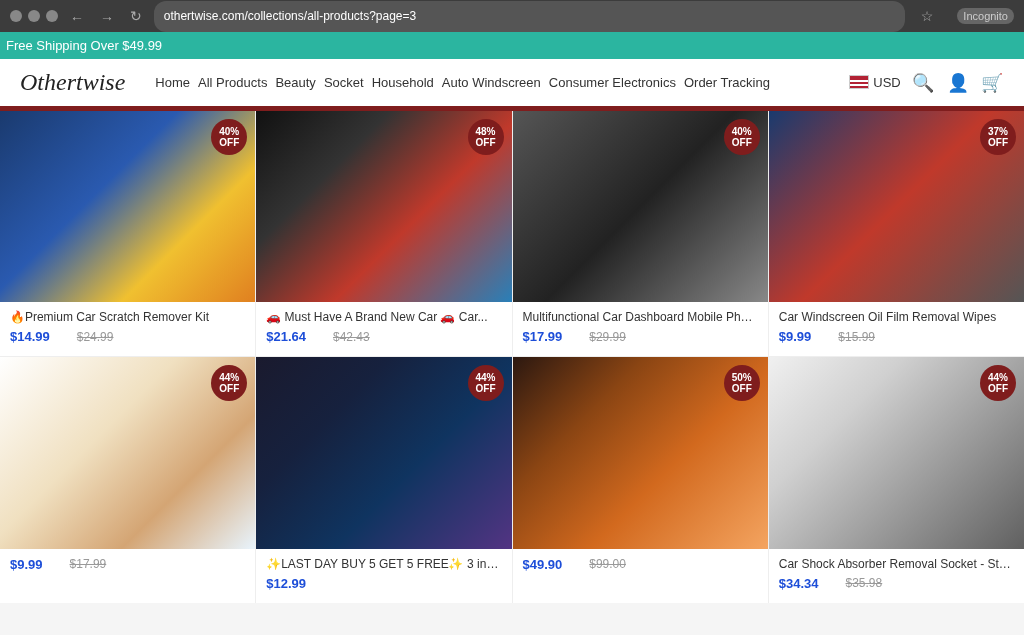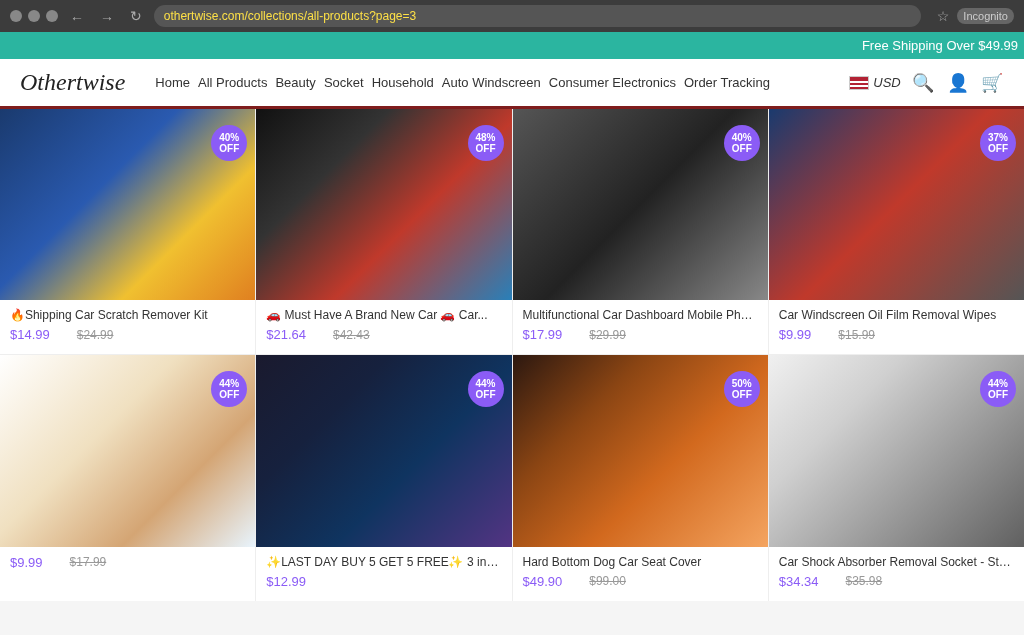--- a/index.html
+++ b/index.html
@@ -16,63 +16,63 @@
     }
     .browser-controls { display: flex; gap: 6px; align-items: center; }
     .browser-btn {
       width: 12px; height: 12px; border-radius: 50%;
       background: #888; border: none; cursor: pointer;
     }
     .browser-nav-btn {
       background: none; border: none; color: #aaa; font-size: 14px; cursor: pointer; padding: 2px 4px;
     }
     .browser-url-bar {
-      flex: 1; background: #555; border-radius: 12px; height: 22px;
+      flex: 1; background: #555; border-radius: 12px; height: 31px;
       display: flex; align-items: center; padding: 0 10px;
-      color: #fde047; font-size: 12px;
+      color: #ffffff; font-size: 12px;
     }
     .browser-star { color: #aaa; font-size: 14px; margin-left: 8px; }
     .incognito-badge {
       background: #666; color: #ccc; font-size: 11px; padding: 2px 6px;
-      border-radius: 8px; margin-left: 0; text-align: center;
+      border-radius: 8px; margin-left: 16px; text-align: center;
     }
 
     
     .top-banner {
       background: #2bb5a0;
       color: white;
-      text-align: right;
+      text-align: left;
       padding: 6px;
       font-size: 13px;
       font-weight: 500;
     }
 
     
     .header {
       background: white;
       display: flex;
       align-items: center;
       padding: 10px 20px;
-      border-bottom: 3px solid #7f1d1d;
+      border-bottom: 5px solid #7f1d1d;
       gap: 20px;
     }
     .logo {
       font-family: Georgia, serif;
       font-style: italic;
       font-size: 24px;
       color: #222;
       margin-right: 10px;
       white-space: nowrap;
     }
     .nav { display: flex; gap: 8px; align-items: center; flex: 1; }
     .nav-item {
       font-size: 13px; color: #333; cursor: pointer; white-space: nowrap; text-decoration: none;
     }
     .header-actions { display: flex; align-items: center; gap: 12px; margin-left: auto; }
-    .currency-flag { display: flex; align-items: flex-end; gap: 4px; font-size: 13px; color: #333; cursor: pointer; font-style: italic; }
+    .currency-flag { display: flex; align-items: flex-start; gap: 4px; font-size: 13px; color: #333; cursor: pointer; }
     .flag { width: 20px; height: 14px; background: linear-gradient(to bottom, #B22234 0%, #B22234 30%, white 30%, white 50%, #B22234 50%, #B22234 70%, white 70%, white 85%, #B22234 85%); border: 1px solid #ccc; position: relative; }
     .header-icon { font-size: 18px; color: #333; cursor: pointer; }
 
     
     .products-section { background: white; }
     .products-grid {
       display: grid;
       grid-template-columns: repeat(4, 1fr);
       gap: 1px;
       background: #eee;
@@ -92,38 +92,37 @@
     }
     .product-image-placeholder {
       position: absolute;
       top: 0; left: 0; right: 0; bottom: 0;
       display: flex; align-items: center; justify-content: center;
       font-size: 11px; color: #999;
     }
     .discount-badge {
       position: absolute;
       top: 8px; right: 8px;
-      background: #8b5cf6;
+      background: #7f1d1d;
       color: white;
       border-radius: 50%;
       width: 36px; height: 36px;
       display: flex; flex-direction: column;
       align-items: center; justify-content: center;
       font-size: 10px; font-weight: bold;
       line-height: 1.1;
       z-index: 2;
-      margin-top: 8px;
     }
     .product-info { padding: 8px 10px 12px; }
     .product-name {
       font-size: 12px; color: #333; margin-bottom: 5px;
       white-space: nowrap; overflow: hidden; text-overflow: ellipsis;
     }
     .product-prices { display: flex; gap: 6px; align-items: center; }
-    .price-current { color: #8b5cf6; font-size: 13px; font-weight: normal; }
+    .price-current { color: #1d4ed8; font-size: 13px; font-weight: bold; }
     .price-original { color: #999; font-size: 12px; text-decoration: line-through; padding-left: 21px; }
 
     
     .img-scratch-remover { background: linear-gradient(135deg, #1a3a6e 0%, #2a5ab0 40%, #f0c030 70%, #e08020 100%); }
     .img-scratch-wax { background: linear-gradient(135deg, #111 0%, #333 30%, #c0392b 60%, #2980b9 100%); }
     .img-phone-mount { background: linear-gradient(135deg, #555 0%, #222 50%, #888 100%); }
     .img-wipes { background: linear-gradient(135deg, #1a3a6e 0%, #c0392b 50%, #555 100%); }
     .img-band-aid { background: linear-gradient(135deg, #fff 0%, #f0e0c0 40%, #d4a574 70%, #e8f4fd 100%); }
     .img-ceramic-spray { background: linear-gradient(135deg, #1a1a2e 0%, #16213e 30%, #0f3460 60%, #533483 100%); }
     .img-dog-seat { background: linear-gradient(135deg, #2c1810 0%, #8b4513 30%, #d2691e 60%, #f4a460 100%); }
@@ -189,21 +188,21 @@
   <div class="product-card">
     <div class="product-image-wrap">
       <div class="product-image-placeholder img-scratch-remover">
       </div>
       <div class="discount-badge">
         <span>40%</span>
         <span>OFF</span>
       </div>
     </div>
     <div class="product-info">
-      <div class="product-name">🔥Shipping Car Scratch Remover Kit</div>
+      <div class="product-name">🔥Premium Car Scratch Remover Kit</div>
       <div class="product-prices">
         <span class="price-current">$14.99</span>
         <span class="price-original">$24.99</span>
       </div>
     </div>
   </div>
       <div class="product-card">
     <div class="product-image-wrap">
       <div class="product-image-placeholder img-scratch-wax">
       </div>
@@ -290,21 +289,20 @@
       <div class="product-card">
     <div class="product-image-wrap">
       <div class="product-image-placeholder img-dog-seat">
       </div>
       <div class="discount-badge">
         <span>50%</span>
         <span>OFF</span>
       </div>
     </div>
     <div class="product-info">
-      <div class="product-name">Hard Bottom Dog Car Seat Cover</div>
       <div class="product-prices">
         <span class="price-current">$49.90</span>
         <span class="price-original">$99.00</span>
       </div>
     </div>
   </div>
       <div class="product-card">
     <div class="product-image-wrap">
       <div class="product-image-placeholder img-shock-absorber">
       </div>

